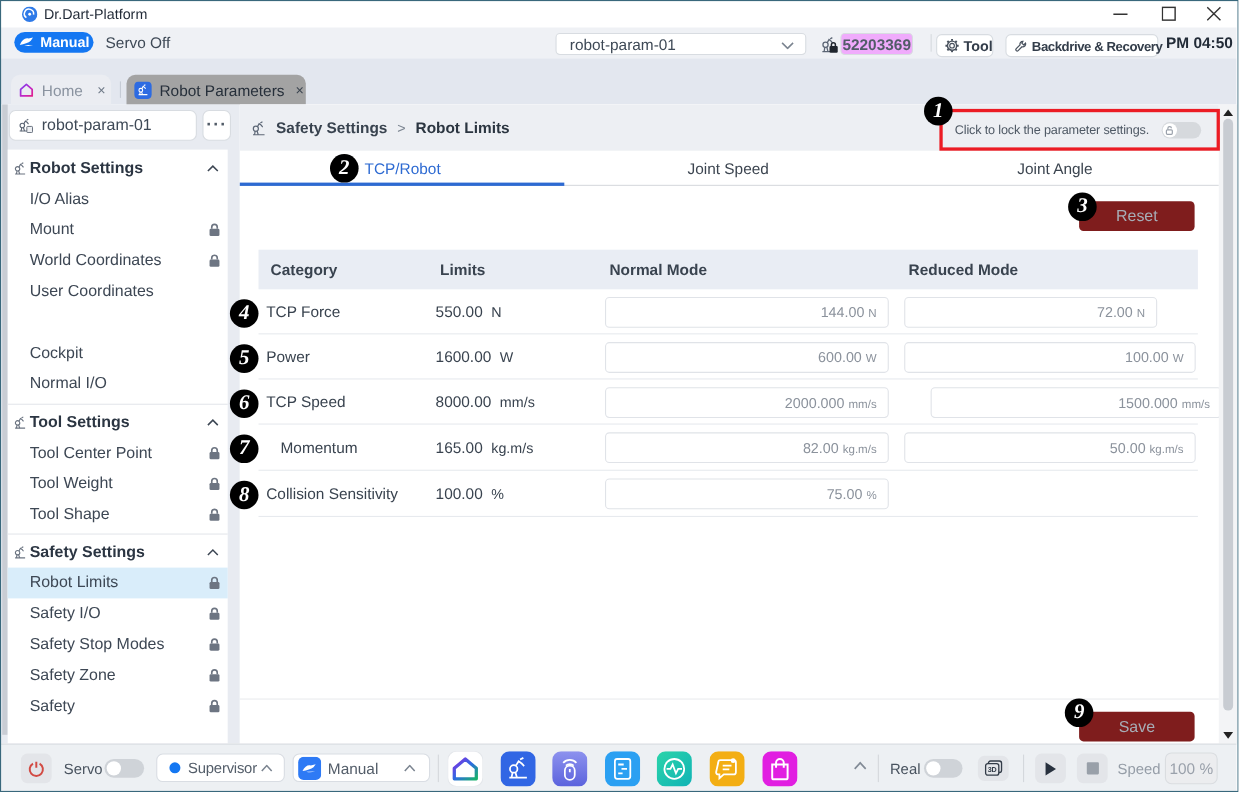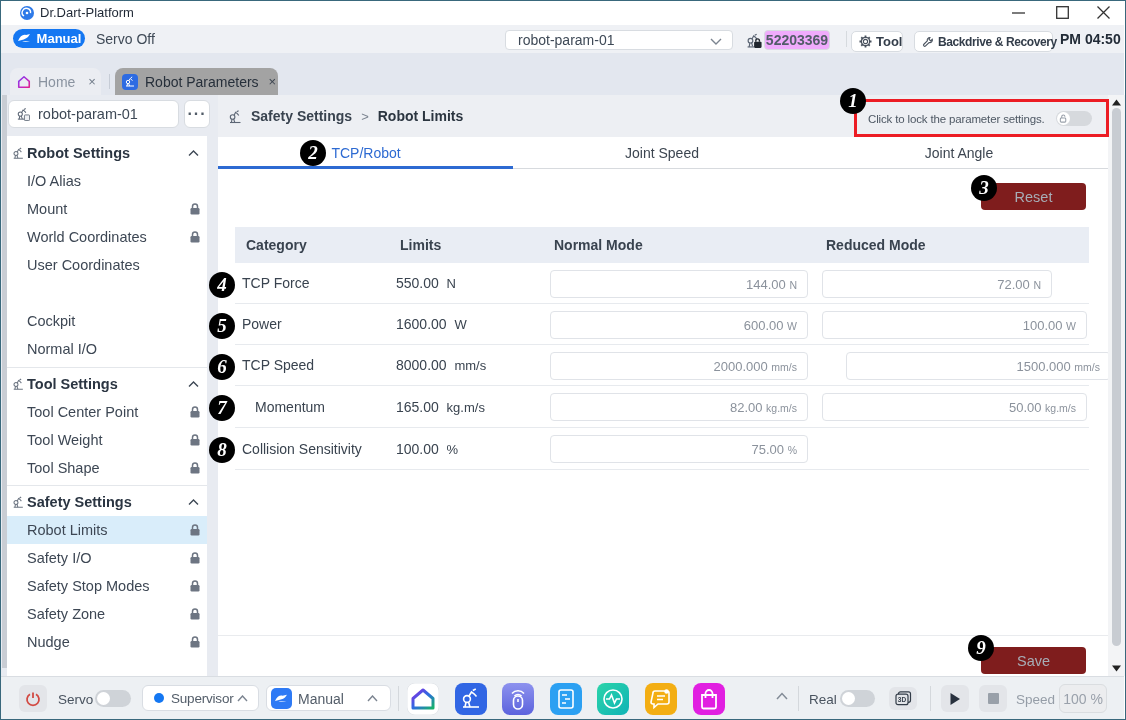--- a/index.html
+++ b/index.html
@@ -280,21 +280,21 @@
         </svg>
       </div>
       <div class="abs mrow" style="top:464px;">
         <span class="txt">Safety Zone</span>
         <svg class="lock" width="12" height="13" viewBox="0 0 12 13">
           <rect x="1.5" y="5.5" width="9" height="6.5" rx="1.2" fill="#6d7582"></rect>
           <path d="M3.5 5.5 V4 a2.5 2.5 0 0 1 5 0 V5.5" fill="none" stroke="#6d7582" stroke-width="1.5"></path>
         </svg>
       </div>
       <div class="abs mrow" style="top:492px;">
-        <span class="txt">Nudge</span>
+        <span class="txt">Safety</span>
         <svg class="lock" width="12" height="13" viewBox="0 0 12 13">
           <rect x="1.5" y="5.5" width="9" height="6.5" rx="1.2" fill="#6d7582"></rect>
           <path d="M3.5 5.5 V4 a2.5 2.5 0 0 1 5 0 V5.5" fill="none" stroke="#6d7582" stroke-width="1.5"></path>
         </svg>
       </div>
     </div>
 </div>
 
 <div class="abs content" id="content">
   <div class="abs crumbbar flex">

